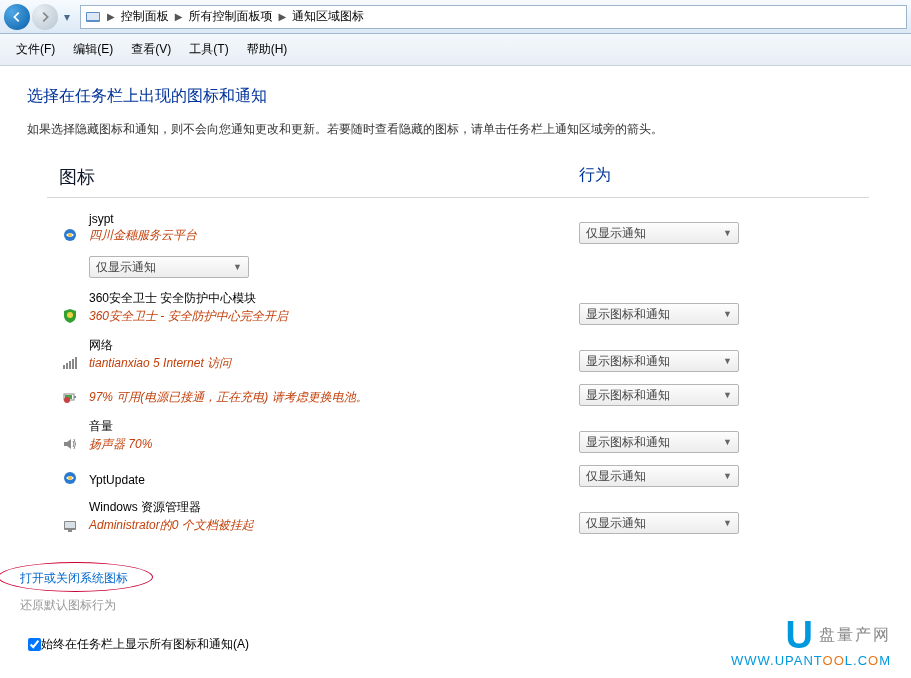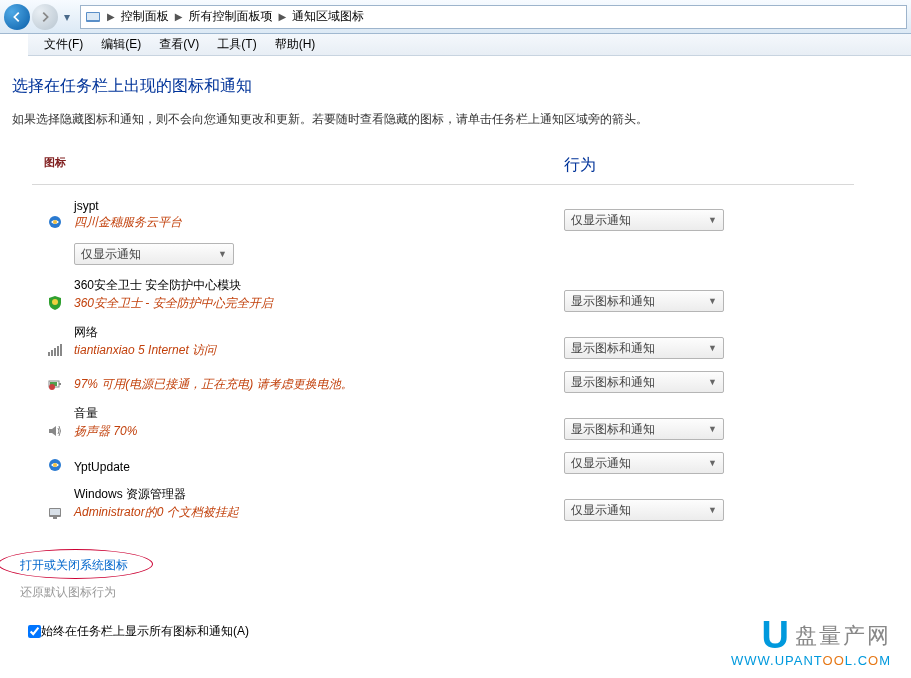--- a/index.html
+++ b/index.html
@@ -11,32 +11,32 @@
 .nav-back { background: radial-gradient(circle at 30% 30%, #4fa9e6, #0a5ea8); }
 .nav-fwd { background: radial-gradient(circle at 30% 30%, #e8eef3, #b8c5d0); }
 .nav-btn svg { width: 14px; height: 14px; }
 .nav-dd { width: 14px; display: flex; justify-content: center; color: #4a6a8a; margin-right: 6px; cursor: pointer; }
 .addr-bar { flex: 1; height: 24px; background: #fff; border: 1px solid #9db4cc; display: flex; align-items: center; padding: 0 4px; }
 .addr-icon { width: 16px; height: 16px; margin-right: 4px; display: flex; align-items: center; justify-content: center; }
 .crumb { display: flex; align-items: center; padding: 0 4px; cursor: pointer; font-size: 12px; }
 .crumb-sep { color: #555; padding: 0 2px; font-size: 10px; }
 
 
-.menu-bar { height: 22px; background: linear-gradient(#f4f8fc, #e8eef5); border-bottom: 1px solid #c8d4e0; display: flex; align-items: center; padding-left: 8px; gap: 2px; margin-left: 28px; }
+.menu-bar { height: 32px; background: linear-gradient(#f4f8fc, #e8eef5); border-bottom: 1px solid #c8d4e0; display: flex; align-items: center; padding-left: 8px; gap: 2px; }
 .menu-item { padding: 2px 8px; cursor: pointer; font-size: 12px; }
 
 
-.content { padding: 20px 0 0 12px; }
+.content { padding: 20px 0 0 27px; }
 .page-title { color: #003399; font-size: 16px; font-weight: normal; margin-bottom: 14px; }
 .page-desc { font-size: 12px; color: #333; margin-bottom: 22px; }
 
 
 .list-wrap { margin-left: 20px; width: 822px; border-top: 1px solid transparent; }
 .list-header { display: flex; padding: 4px 0 8px 12px; border-bottom: 1px solid #d8d8d8; }
-.col-icon { flex: 0 0 520px; color: #7f1d1d; font-size: 11px; font-weight: bold; }
+.col-icon { flex: 0 0 520px; color: #0f172a; font-size: 18px; font-weight: normal; }
 .col-action { color: #003399; font-size: 16px; }
 
 .list-body { max-height: 390px; overflow-y: auto; padding: 8px 0; }
 .row { display: flex; align-items: flex-end; padding: 6px 12px; }
 .row-icon { width: 22px; height: 18px; margin-right: 8px; display: flex; align-items: center; justify-content: center; margin-top: 2px; }
 .row-text { flex: 0 0 490px; }
 .row-title { font-size: 12px; color: #000; }
 .row-sub { font-size: 12px; color: #c2410c; font-style: italic; margin-top: 1px; }
 .row-select { width: 175px; }
 .select-box { width: 160px; height: 22px; background: linear-gradient(#fdfdfd, #ececec); border: 1px solid #b5b5b5; border-radius: 2px; display: flex; align-items: center; justify-content: space-between; padding: 0 6px; font-size: 12px; color: #444; cursor: pointer; }
@@ -55,21 +55,21 @@
 .link-circle { position: absolute; border: 1.5px solid #cc0033; border-radius: 50%; width: 155px; height: 30px; pointer-events: none; }
 
 
 .checkbox-row { margin: 12px 0 0 28px; display: flex; align-items: center; font-size: 12px; }
 .checkbox-row input { width: 13px; height: 13px; }
 
 
 .watermark { position: absolute; right: 20px; bottom: 10px; text-align: right; }
 .wm-top { display: flex; align-items: center; gap: 6px; justify-content: flex-end; }
 .wm-u { font-size: 38px; font-weight: bold; color: #0099dd; font-family: Arial; }
-.wm-text { font-size: 22px; color: #888; letter-spacing: 2px; }
+.wm-text { font-size: 16px; color: #888; letter-spacing: 2px; }
 .wm-url { font-size: 13px; color: #0099dd; letter-spacing: 1px; margin-top: -4px; }
 .wm-url .o { color: #e67817; }
 </style>
 </head>
 <body>
 
 <div class="nav-bar">
   <div class="nav-btn nav-back">
     <svg viewBox="0 0 16 16">
         <path d="M10 3 L5 8 L10 13" stroke="#fff" stroke-width="2" fill="none"></path>

